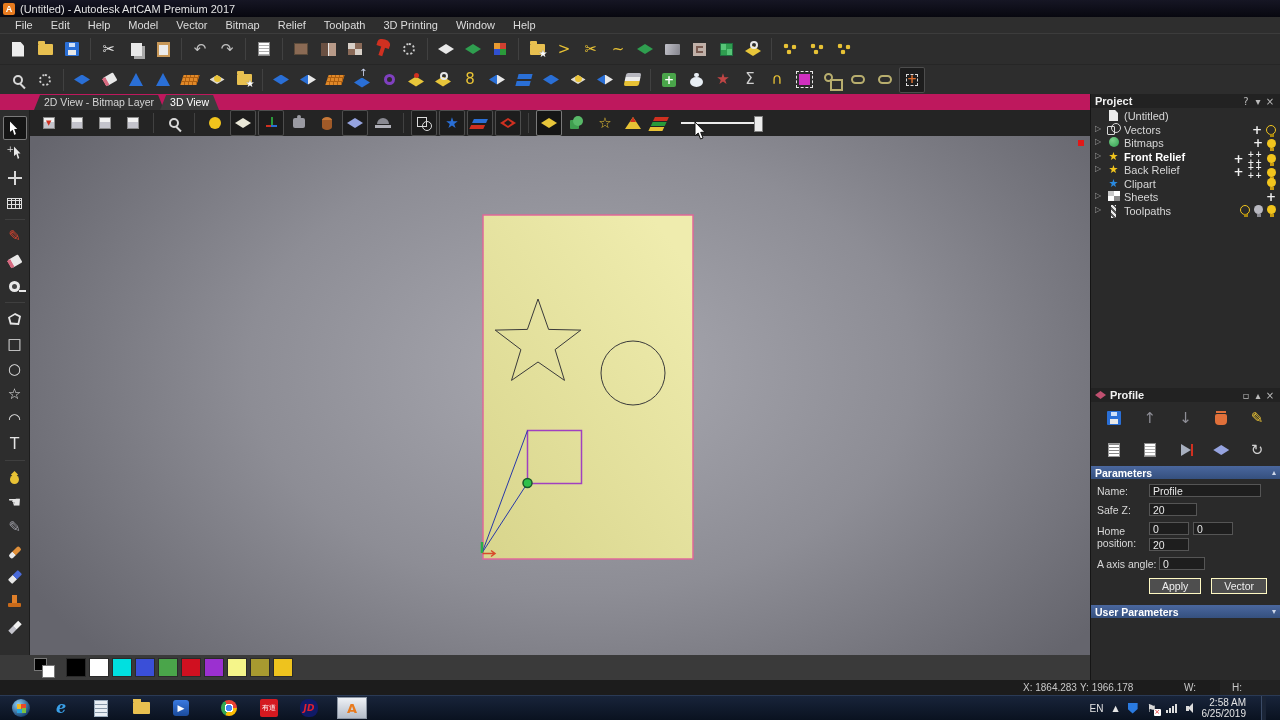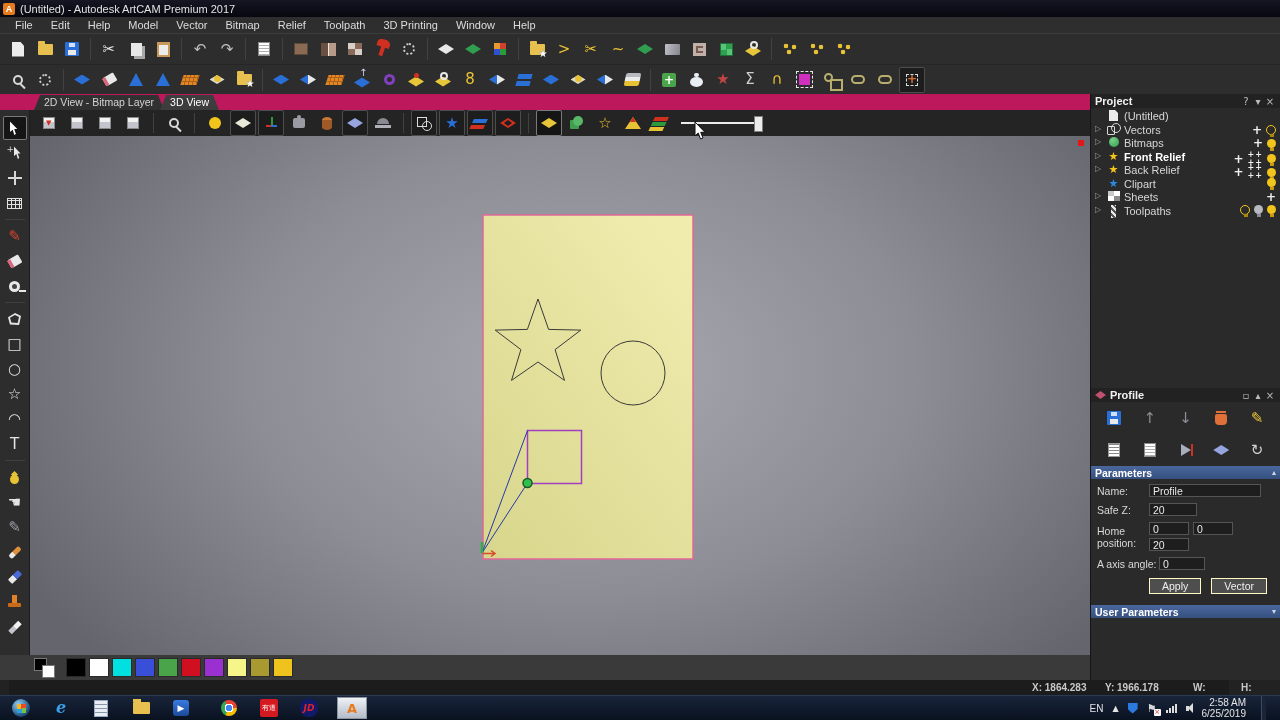--- a/index.html
+++ b/index.html
@@ -216,22 +216,22 @@
   
   .palrow { position:absolute; left:0; top:655px; width:1090px; height:25px; background:#3a3a3a;
     display:flex; align-items:center; }
   .dual { position:relative; width:30px; height:22px; margin-left:34px; flex:0 0 auto; }
   .dual .pri { position:absolute; left:0; top:1px; width:13px; height:13px; background:#000; border:1px solid #777; }
   .dual .sec { position:absolute; left:8px; top:8px; width:13px; height:13px; background:#fff; border:1px solid #777; }
   .swatches { display:flex; gap:3px; margin-left:2px; }
   .swatch { width:20px; height:19px; border:1px solid #2a2a2a; }
 
   
-  .statusbar { position:absolute; left:9px; top:680px; width:1220px; height:15px; background:#1c1c1c;
-    color:#c8c8c8; font-size:10px;font-weight:bold; }
+  .statusbar { position:absolute; left:0; top:680px; width:1220px; height:15px; background:#1c1c1c;
+    color:#c8c8c8; font-size:10px; }
   .statusbar span { position:absolute; top:2px; }
 
   
   .taskbar { position:absolute; left:0; top:695px; width:1280px; height:25px;
     background:linear-gradient(#18243a,#0a1220); border-top:1px solid #2a3a55;
     display:flex; align-items:center; }
   .tk { width:26px; height:22px; margin-left:14px; display:flex; align-items:center; justify-content:center; flex:0 0 auto; }
   .tk-orb { width:18px; height:18px; border-radius:50%;
     background:conic-gradient(#e84a2a 0 25%,#7ac142 0 50%,#29a3e0 0 75%,#f2b822 0) 50% 50%/9px 9px no-repeat,
                radial-gradient(circle at 35% 30%,#8ed0f8,#16406e 75%); }
@@ -855,21 +855,21 @@
       <span class="swatch" style="background: rgb(208, 16, 32);"></span>
       <span class="swatch" style="background: rgb(155, 48, 208);"></span>
       <span class="swatch" style="background: rgb(245, 245, 138);"></span>
       <span class="swatch" style="background: rgb(168, 154, 48);"></span>
       <span class="swatch" style="background: rgb(238, 195, 30);"></span>
     </div>
 </div>
 
 <div class="statusbar">
   <span style="left:1023px;">X: 1864.283</span>
-  <span style="left:1080px;margin-left:16px;">Y: 1966.178</span>
+  <span style="left:1080px;">Y: 1966.178</span>
   <span style="left:1133px;margin-top:37px;">Z: 0.000</span>
   <span style="left:1184px;">W:</span>
   <span style="left:1232px;">H:</span>
 </div>
 
 <div class="taskbar">
   <div class="tk" style="margin-left:8px;">
       <span class="tk-orb"></span>
     </div>
   <div class="tk">

